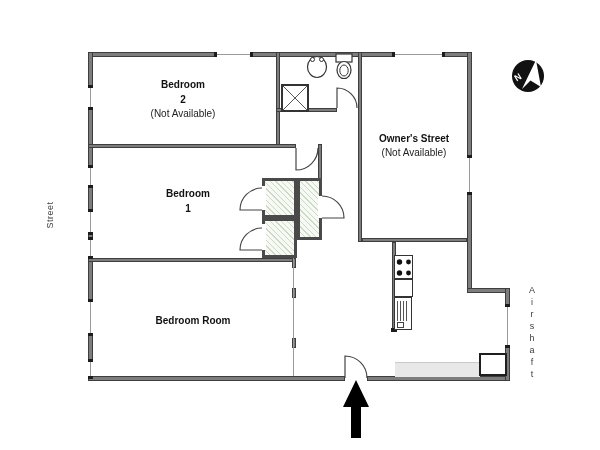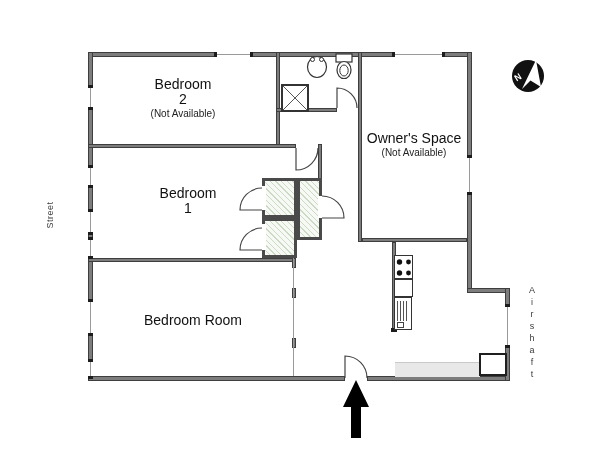--- a/index.html
+++ b/index.html
@@ -6,21 +6,21 @@
   #canvas{position:relative;width:600px;height:450px;background:#ffffff;overflow:hidden;
           font-family:"Liberation Sans", sans-serif;}
   .wall{position:absolute;background:#7d7d7d;box-shadow:inset 0 0 0 1px #3e3e3e;}
   .cap{position:absolute;background:#1c1c1c;}
   .thin{position:absolute;background:#9a9a9a;}
   .closet{position:absolute;border:3px solid #4a4a4a;box-sizing:border-box;
           background:repeating-linear-gradient(45deg,#f7faf4 0 3px,#ccd9c4 3px 4px);}
   .gapmask{position:absolute;background:#ffffff;}
   .fixture{position:absolute;background:#ffffff;border:1px solid #333;box-sizing:border-box;}
   .room-label{position:absolute;text-align:center;color:#111;}
-  .room-name{font-weight:normal;font-size:14px;line-height:15px;}
+  .room-name{font-weight:bold;font-size:10px;line-height:15px;}
   .room-note{font-size:10px;line-height:13px;color:#222;}
   #street-label{position:absolute;left:26px;top:196px;width:48px;height:38px;
      display:flex;align-items:center;justify-content:center;
      transform:rotate(-90deg);font-size:9px;color:#3d3d3d;letter-spacing:.5px;}
   #airshaft-label{position:absolute;left:527px;top:285px;height:100px;
      writing-mode:vertical-rl;text-orientation:upright;font-size:9px;color:#3d3d3d;
      letter-spacing:2px;}
   svg{position:absolute;left:0;top:0;}
   .fridge-grate{position:absolute;left:397px;top:301px;width:12px;height:20px;
      background:repeating-linear-gradient(90deg,#555 0 1px,transparent 1px 3px);}
@@ -170,20 +170,20 @@
   <div class="room-label" style="left:93px;top:186px;width:190px;">
     <div class="room-name">Bedroom</div>
     <div class="room-name">1</div>
   </div>
 
   <div class="room-label" style="left:93px;top:313px;width:200px;">
     <div class="room-name">Bedroom Room</div>
   </div>
 
   <div class="room-label" style="left:361px;top:131px;width:106px;">
-    <div class="room-name">Owner's Space</div>
+    <div class="room-name">Owner's Street</div>
     <div class="room-note">(Not Available)</div>
   </div>
 
   <div id="street-label">Street</div>
   <div id="airshaft-label">Airshaft</div>
 
 </div>
 
 </body></html>

